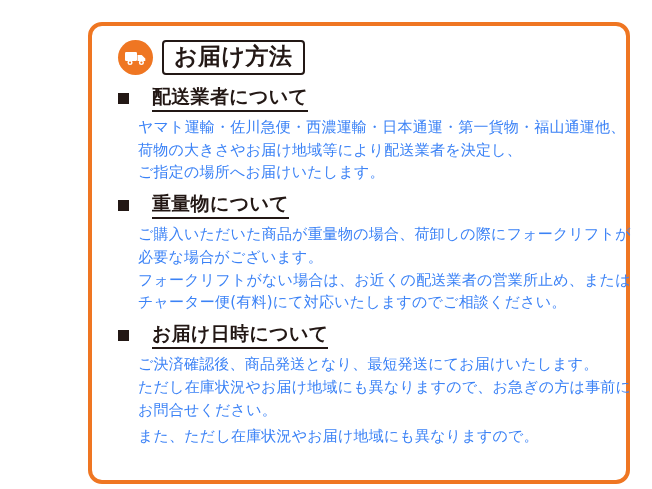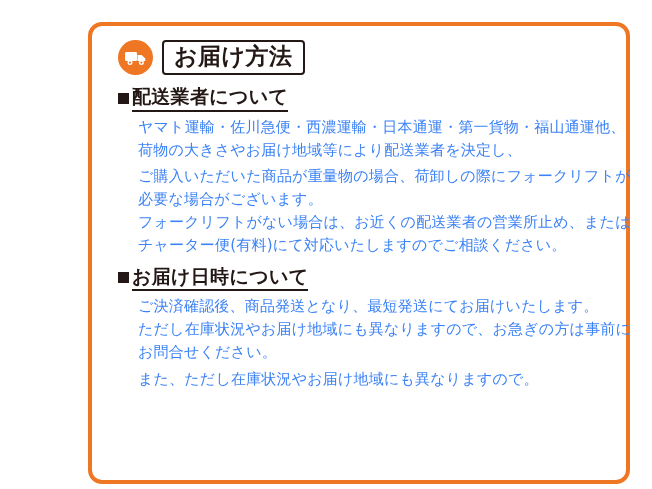--- a/index.html
+++ b/index.html
@@ -65,21 +65,21 @@
     font-weight: bold;
     color: #231815;
     letter-spacing: 0.5px;
     white-space: nowrap;
   }
   
   .section { margin: 0 0 4px 0; }
   .sec-head {
     display: flex;
     align-items: center;
-    gap: 3px;
+    gap: 23px;
     margin: 8px 0 3px 6px;
   }
   .sec-marker {
     width: 11px;
     height: 11px;
     background: #231815;
     flex: 0 0 auto;
   }
   .sec-title {
     font-size: 19px;
@@ -127,24 +127,29 @@
       </div>
 
       <div class="section">
         <div class="sec-head">
           <span class="sec-marker"></span>
           <span class="sec-title">配送業者について</span>
         </div>
         <div class="sec-body">
           <div class="line">ヤマト運輸・佐川急便・西濃運輸・日本通運・第一貨物・福山通運他、</div>
           <div class="line">荷物の大きさやお届け地域等により配送業者を決定し、</div>
+          <div class="line">ご指定の場所へお届けいたします。</div>
         </div>
       </div>
 
       <div class="section">
+        <div class="sec-head">
+          <span class="sec-marker"></span>
+          <span class="sec-title">重量物について</span>
+        </div>
         <div class="sec-body">
           <div class="line">ご購入いただいた商品が重量物の場合、荷卸しの際にフォークリフトが</div>
           <div class="line">必要な場合がございます。</div>
           <div class="line">フォークリフトがない場合は、お近くの配送業者の営業所止め、または</div>
           <div class="line">チャーター便(有料)にて対応いたしますのでご相談ください。</div>
         </div>
       </div>
 
       <div class="section">
         <div class="sec-head">

